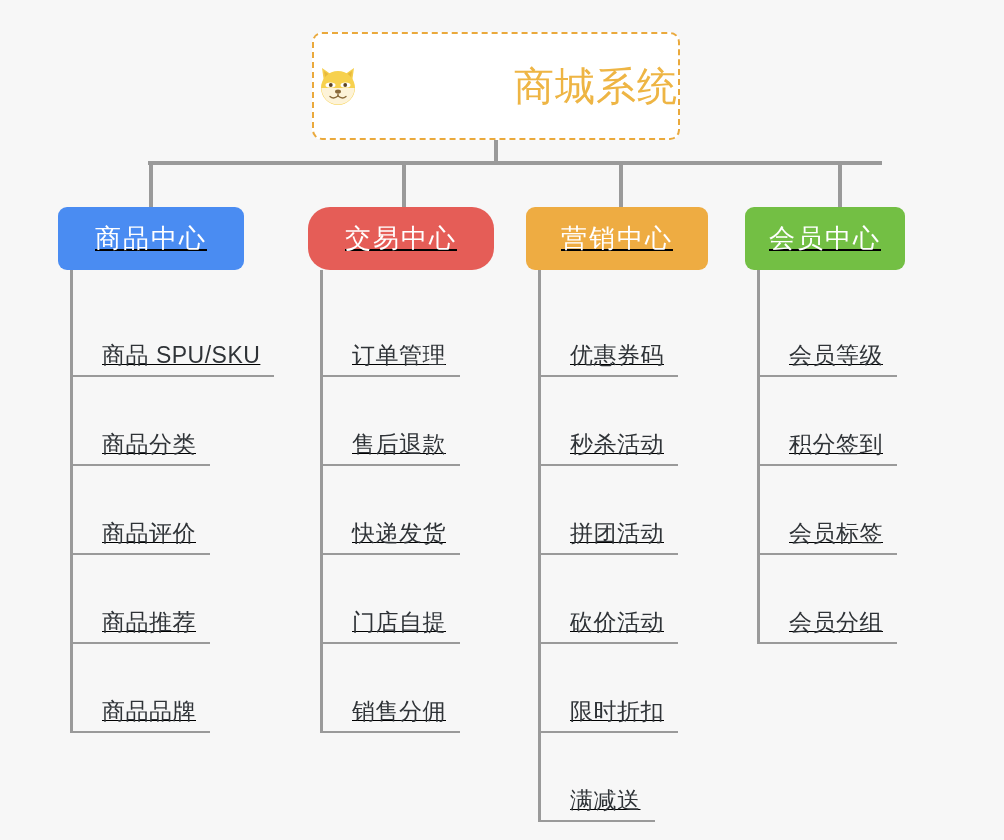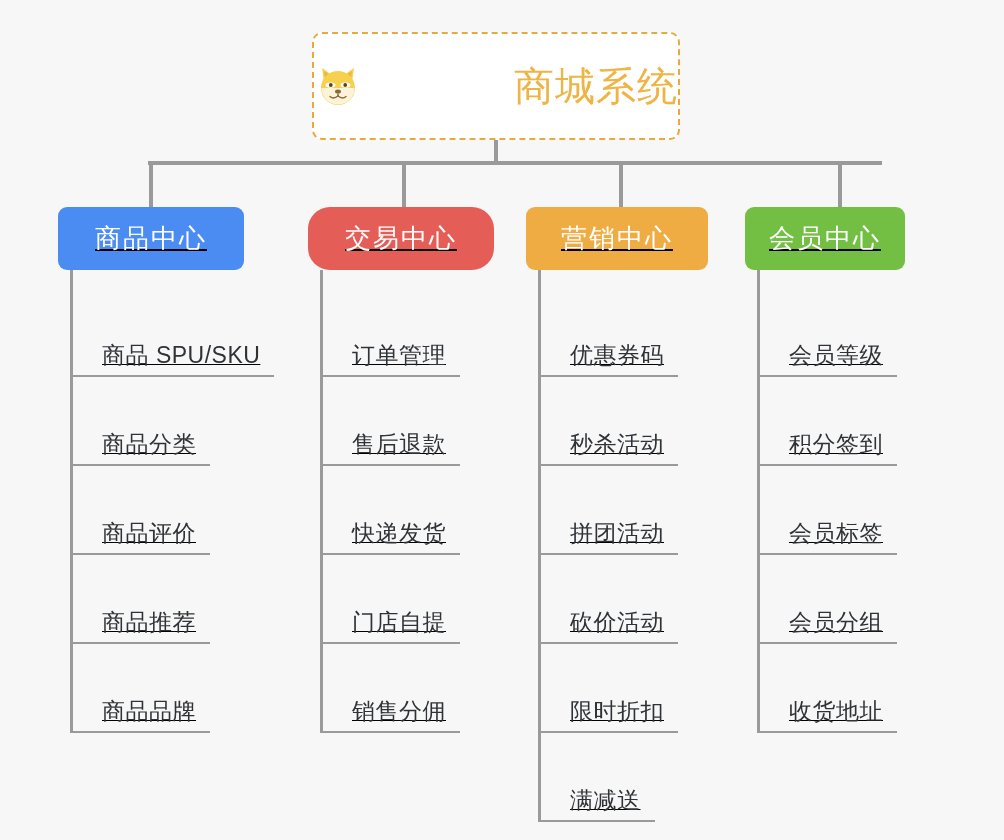--- a/index.html
+++ b/index.html
@@ -232,19 +232,16 @@
         </div>
       <div class="leaf">
           <span class="leaf-inner"><span class="leaf-label">积分签到</span></span>
         </div>
       <div class="leaf">
           <span class="leaf-inner"><span class="leaf-label">会员标签</span></span>
         </div>
       <div class="leaf">
           <span class="leaf-inner"><span class="leaf-label">会员分组</span></span>
         </div>
-      <div class="leaf">
-          <span class="leaf-inner"><span class="leaf-label">收货地址</span></span>
-        </div>
     </div>
   </div>
 
 </div>
 
 </body></html>

